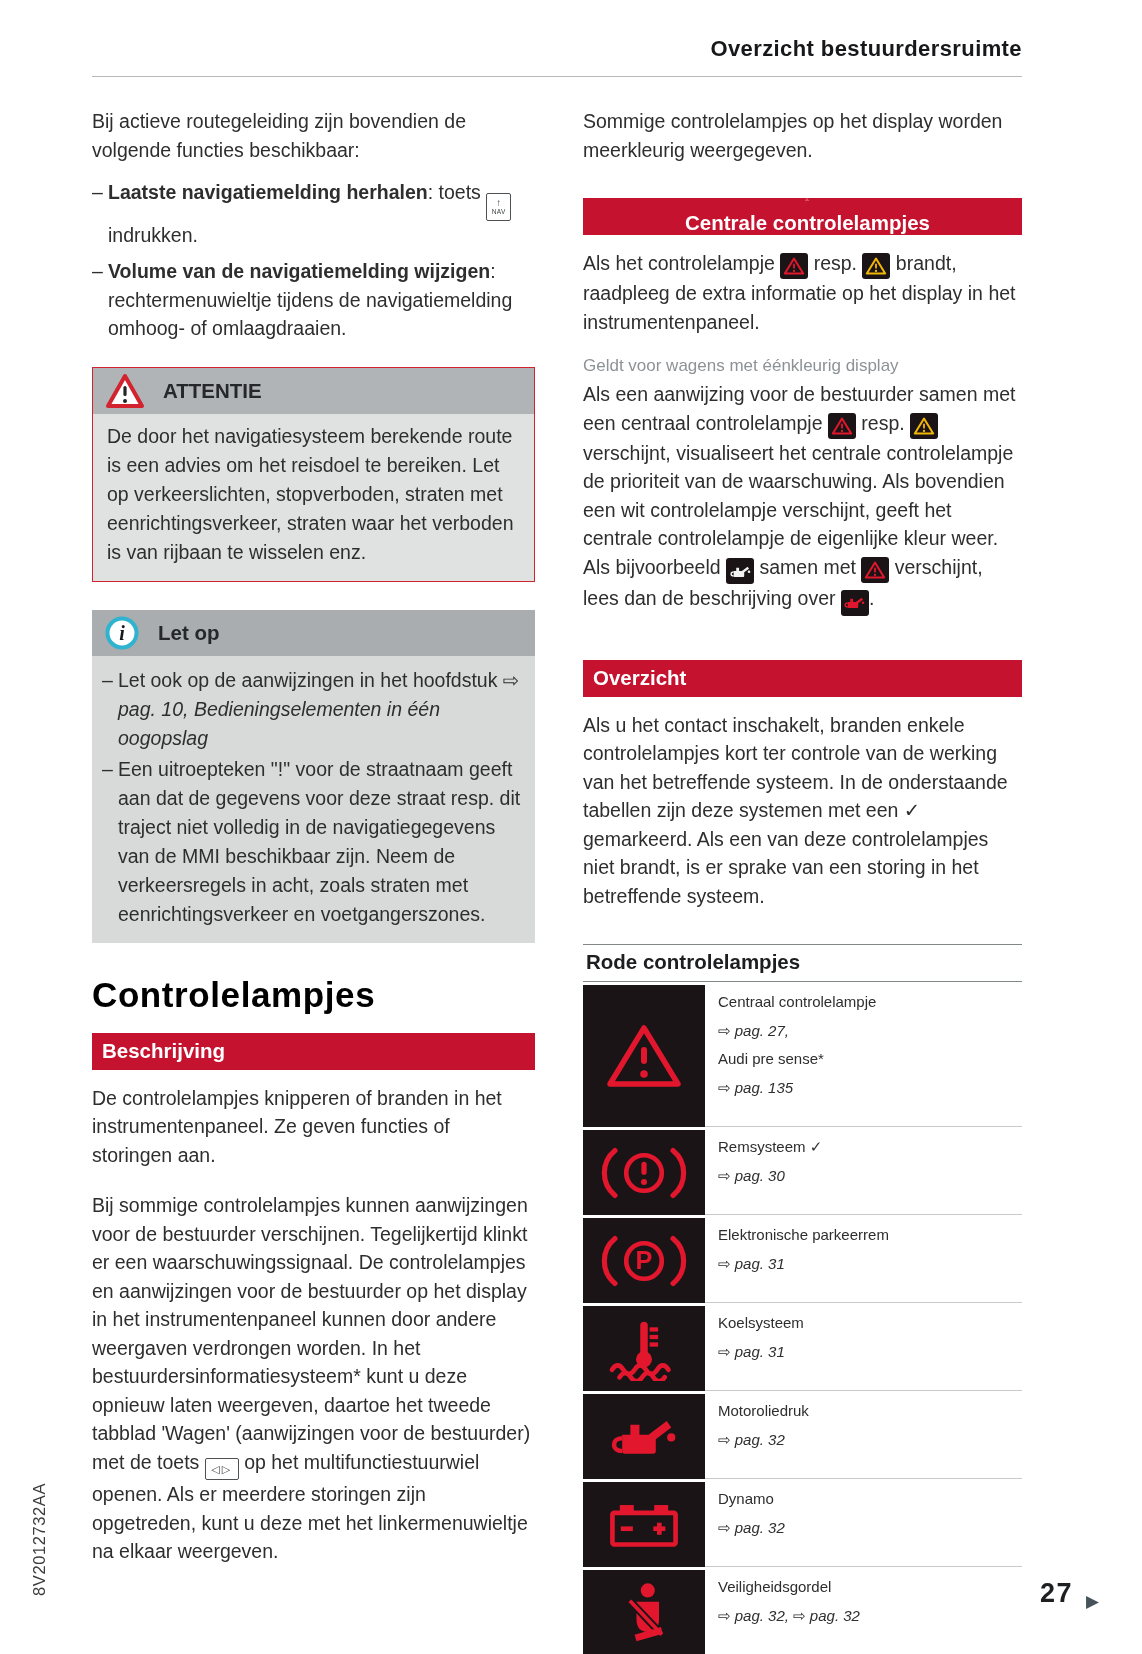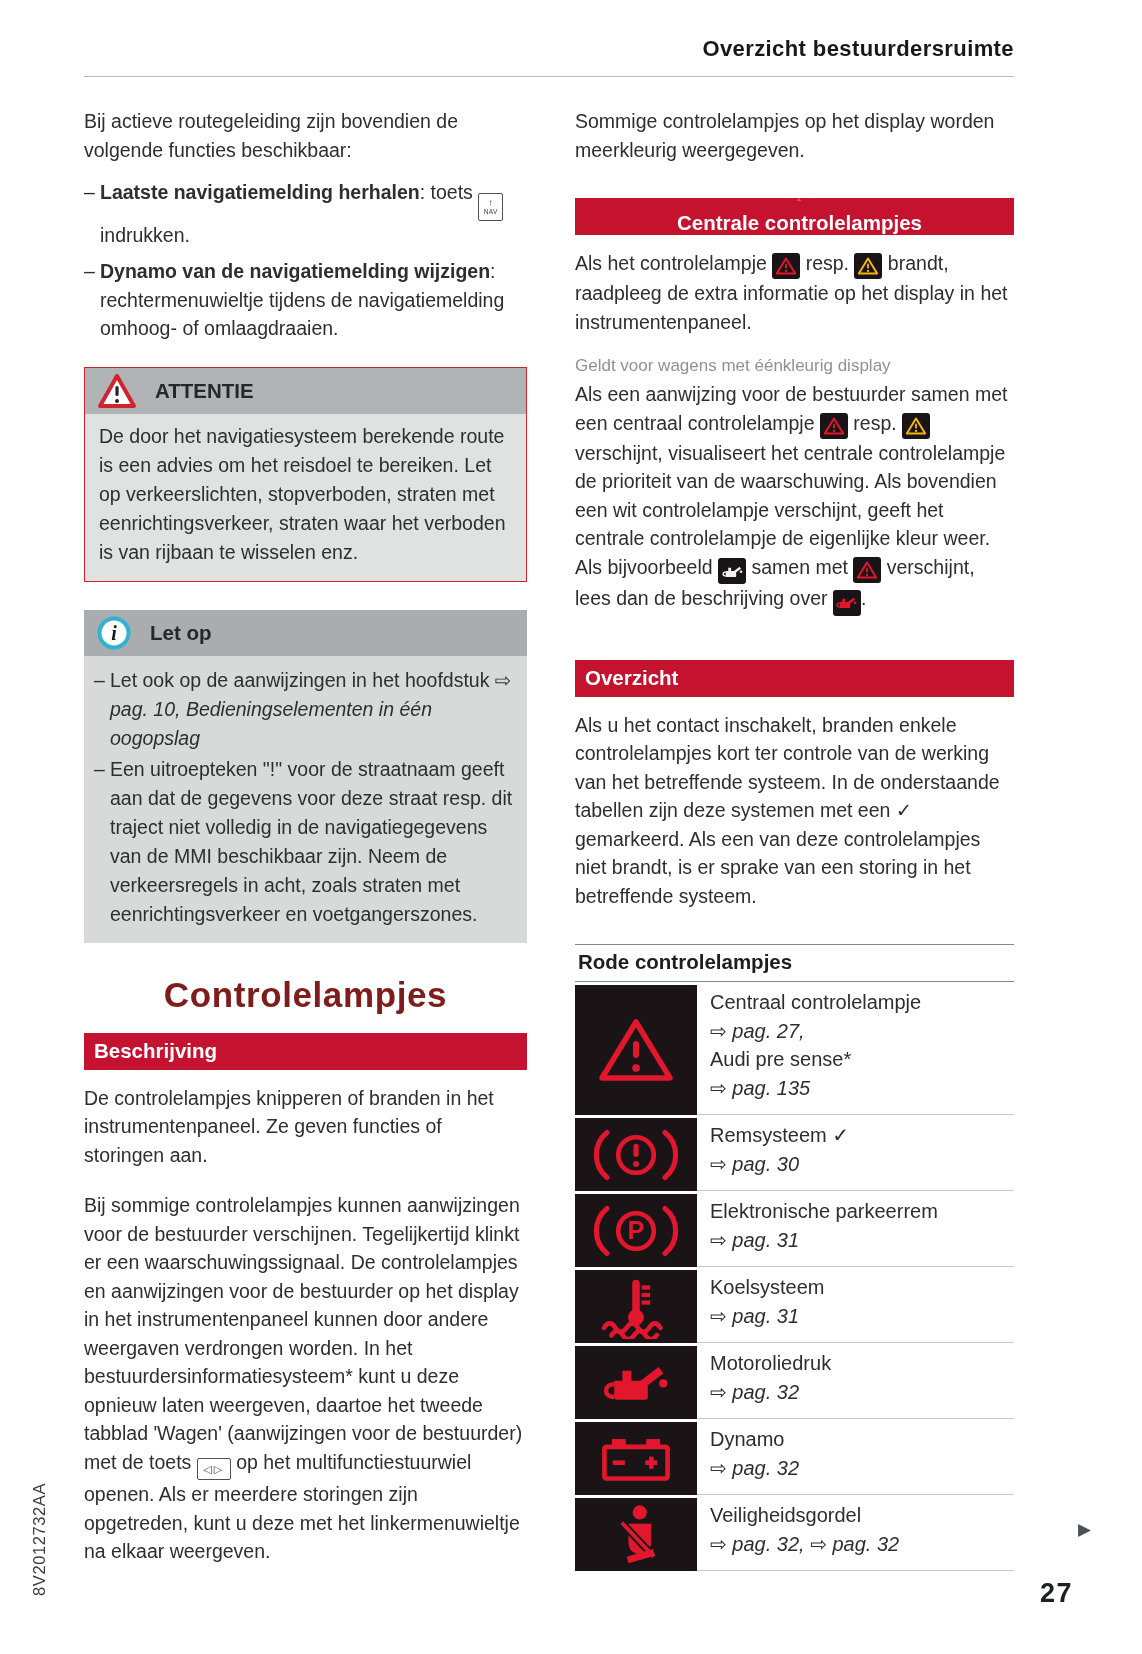--- a/index.html
+++ b/index.html
@@ -1,21 +1,21 @@
 <!DOCTYPE html>
 <html><head>
 <meta charset="utf-8">
 <style>
   html,body { margin:0; padding:0; }
   body {
     width:1142px; height:1654px; position:relative; overflow:hidden;
     background:#ffffff; color:#2e2e2e;
     font-family:"Liberation Sans", sans-serif;
   }
-  .content { position:absolute; left:84px; top:36px; width:930px; }
+  .content { position:absolute; left:92px; top:36px; width:930px; }
   .header-row {
     text-align:right; font-size:22px; font-weight:bold; color:#17181a;
     letter-spacing:0.4px; padding-bottom:14px; border-bottom:1.5px solid #b6b9bb;
   }
   .cols { display:flex; gap:48px; margin-top:30px; }
   .col-left { width:449px; }
   .col-right { width:445px; }
 
   .body-text { font-size:19.5px; line-height:28.5px; }
   .b { font-weight:bold; }
@@ -48,21 +48,21 @@
   .chip svg { width:22px; height:20px; }
   .chip.oil svg { width:25px; height:17px; }
 
   
   .banner {
     background:var(--red,#c4122f); color:#fff; font-weight:bold; font-size:20.5px;
     height:37px; display:flex; align-items:center; padding-left:10px; gap:10px;
   }
   .banner svg { width:26px; height:22px; }
 
-  .h1 { font-size:35px; font-weight:bold; color:#7f1d1d; letter-spacing:0.6px; margin:32px 0 18px;text-align:center; }
+  .h1 { font-size:35px; font-weight:bold; color:#000000; letter-spacing:0.6px; margin:32px 0 18px; }
 
   
   .attention { border:1.5px solid #cf2430; margin-top:24px; }
   .attention-header {
     background:var(--attn-head,#b1b4b6); display:flex; align-items:center; gap:18px;
     padding:5px 12px; font-size:20.5px; font-weight:bold; color:#26272a;
   }
   .attention-header svg { width:40px; height:36px; }
   .attention-body { background:var(--attn-body,#e0e1e1); padding:8px 14px 14px; font-size:19.5px; line-height:29px; }
 
@@ -76,21 +76,21 @@
   .note-body { background:var(--note-body,#d8d9d9); padding:8px 12px 14px 10px; font-size:19.5px; line-height:29px; }
   .note-body .dash { margin-top:2px; }
 
   .small-gray { font-size:17px; color:#8d9296; margin-top:18px; line-height:24px; }
 
   
   .tbl { margin-top:34px; border-top:1.5px solid #82878a; }
   .tbl-title { font-size:20.5px; font-weight:bold; color:#1d1e20; padding:5px 0 7px 3px; border-bottom:1.5px solid #82878a; }
   .tbl-row { display:flex; margin-top:3px; }
   .row-icon { width:122px; background:var(--cellbg,#1a1416); display:flex; align-items:center; justify-content:center; }
-  .row-text { flex:1; padding:3px 0 12px 13px; border-bottom:1.5px solid #c7c9ca; position:relative; font-size:20px; line-height:28.5px; }
+  .row-text { flex:1; padding:3px 0 24px 13px; border-bottom:1.5px solid #c7c9ca; position:relative; font-size:15px; line-height:28.5px; }
   .continuation { position:absolute; right:-78px; top:26px; width:15px; height:13px; }
   .continuation svg { width:15px; height:13px; display:block; }
 
   .page-num { position:absolute; top:1578px; right:69px; font-size:27px; font-weight:bold; color:#1d1f21; letter-spacing:1.5px; }
   .spine {
     position:absolute; left:30px; top:1596px; transform:rotate(-90deg); transform-origin:0 0;
     font-size:16.5px; color:#3c3c3c; letter-spacing:0.6px; white-space:nowrap;
   }
 </style>
 </head>
@@ -108,21 +108,21 @@
       <div class="mt-s">
         <div class="dash body-text">
           <span class="dash-mark">–</span>
           <div class="dash-body"><span class="b">Laatste navigatiemelding herhalen</span><span>: toets </span><span class="key">
                 <span class="key-arrow">↑</span>
                 <span class="key-label">NAV</span>
               </span><span> indrukken.</span></div>
         </div>
         <div class="dash body-text">
           <span class="dash-mark">–</span>
-          <div class="dash-body"><span class="b">Dynamo van de navigatiemelding wijzigen</span><span>: rechtermenuwieltje tijdens de navigatiemelding omhoog- of omlaagdraaien.</span></div>
+          <div class="dash-body"><span class="b">Volume van de navigatiemelding wijzigen</span><span>: rechtermenuwieltje tijdens de navigatiemelding omhoog- of omlaagdraaien.</span></div>
         </div>
       </div>
 
       <div class="attention">
         <div class="attention-header">
           <svg viewBox="0 0 40 36">
             <path d="M20 3 L37 33 H3 Z" fill="#ffffff" stroke="#d2232e" stroke-width="4" stroke-linejoin="round"></path>
             <rect x="18.4" y="13" width="3.2" height="10" rx="1.6" fill="#232528"></rect>
             <circle cx="20" cy="28" r="2" fill="#232528"></circle>
           </svg>

